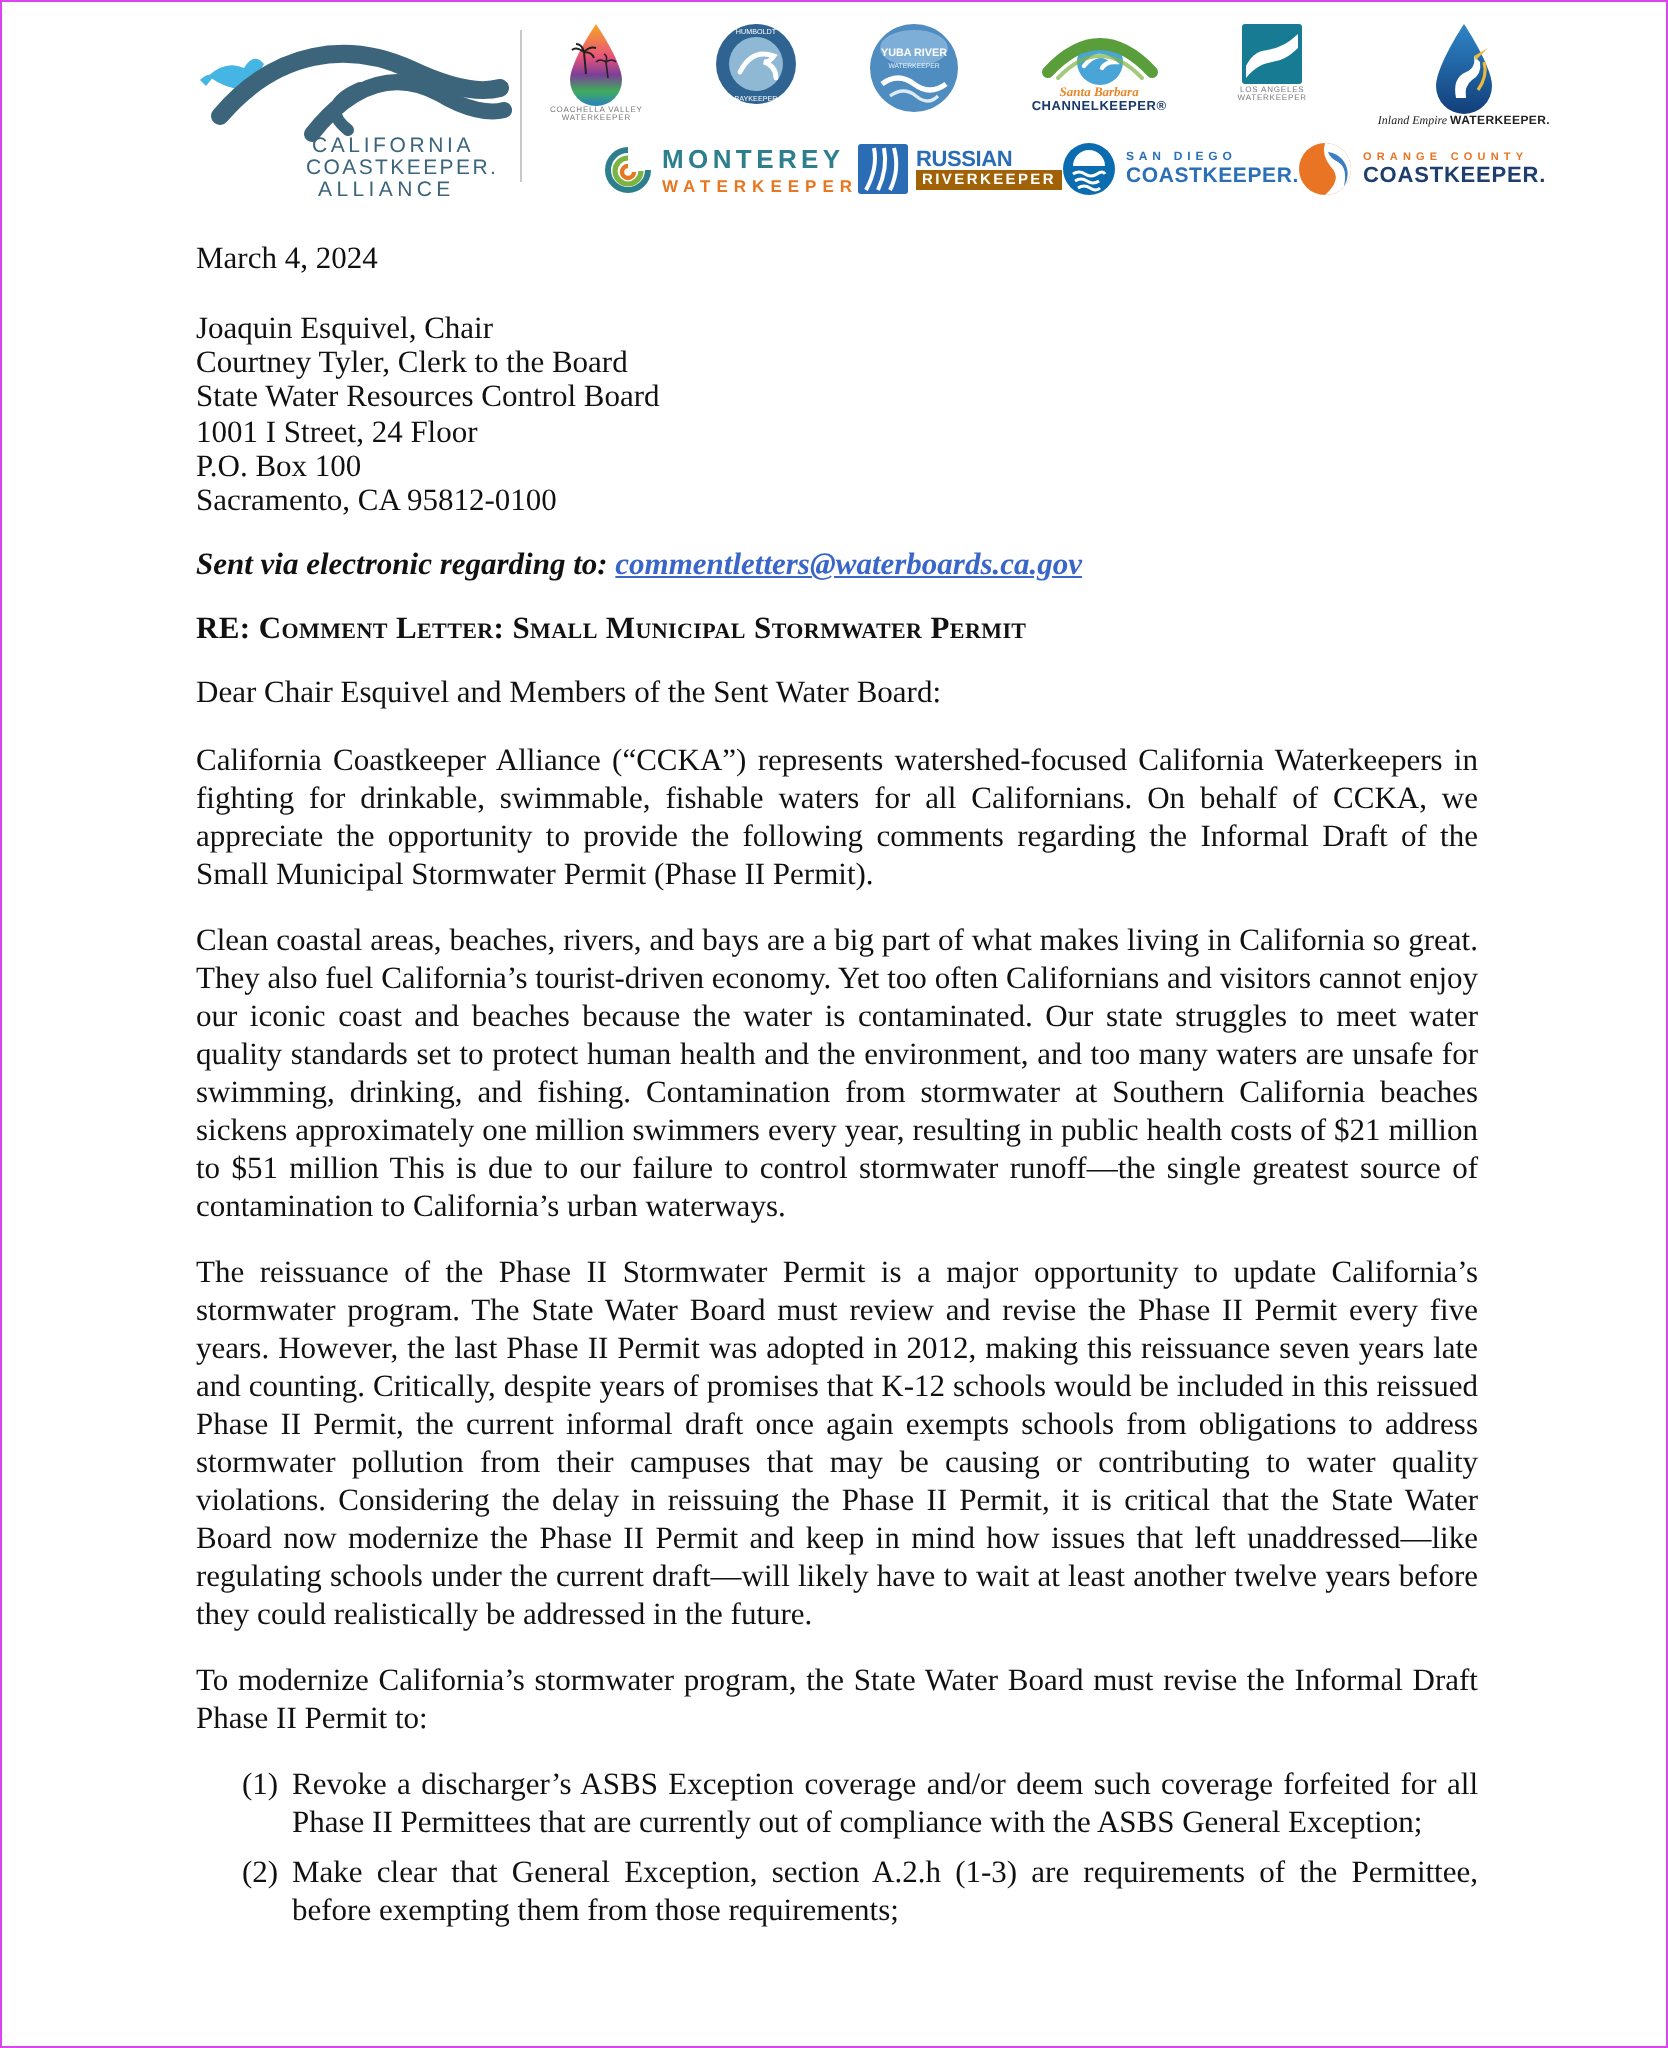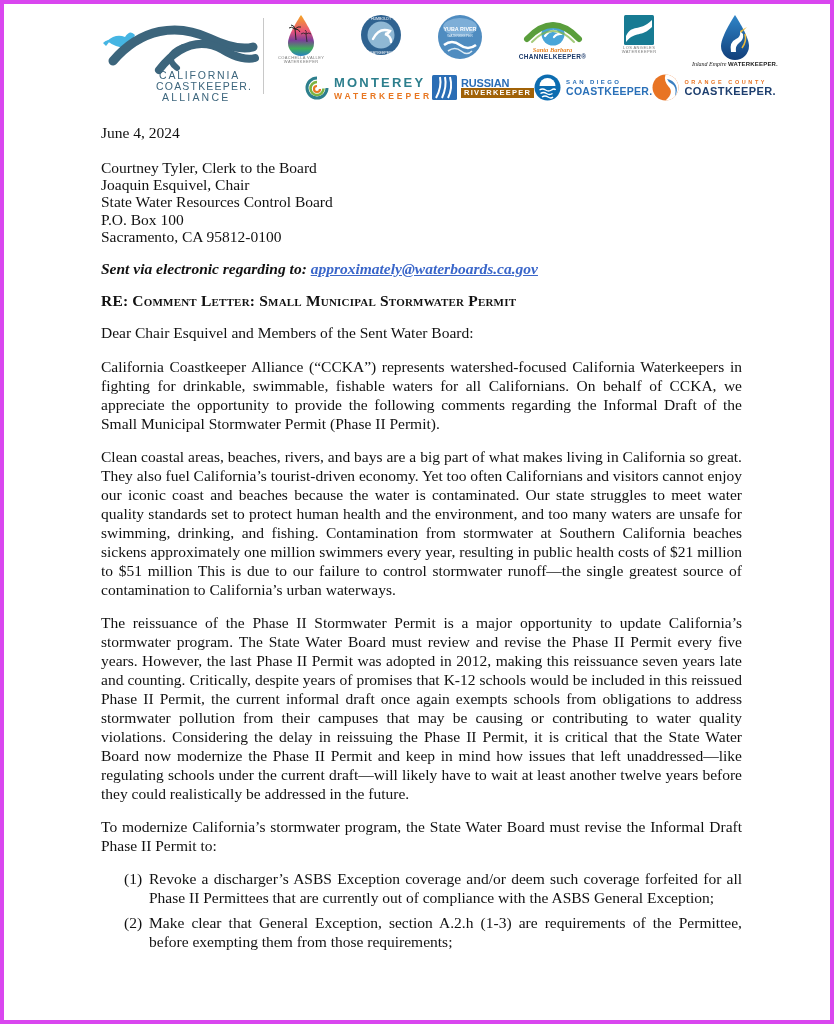--- a/index.html
+++ b/index.html
@@ -1,19 +1,19 @@
 <!DOCTYPE html>
 <html><head>
 <meta charset="utf-8">
 <style>
   html,body { margin:0; padding:0; background:#fff; }
   .page {
     position:relative; width:834px; height:1024px; background:#ffffff;
     font-family:"Liberation Serif", serif; color:#111; overflow:hidden;
-    border:4px solid #d946ef; box-sizing:border-box;
+    border:1px solid #d946ef; box-sizing:border-box;
   }
 
   
   .letterhead { position:absolute; left:95px; top:4px; width:650px; height:96px; display:flex; align-items:flex-start; }
   .cca { width:162px; flex:none; padding-top:8px; }
   .lh-divider { width:1px; height:76px; background:#c8c8c8; margin:10px 6px 0 2px; flex:none; }
   .logo-grid { flex:1; display:flex; flex-direction:column; padding-left:6px; }
   .logo-row1 { display:flex; justify-content:space-between; align-items:flex-start; height:58px; padding:6px 2px 0 2px; }
   .logo-row2 { display:flex; justify-content:space-between; align-items:center; padding:2px 4px 0 28px; }
   .lg { display:flex; flex-direction:column; align-items:center; line-height:1.05; }
@@ -203,33 +203,34 @@
             <div class="oc-l2">COASTKEEPER.</div>
           </div>
         </div>
 
       </div>
     </div>
   </header>
 
   <main class="letter">
 
-    <div class="date-line">June 4, 2024</div>
+    <div class="date-line">March 4, 2024</div>
 
     <div class="address">
+      <div>Joaquin Esquivel, Chair</div>
       <div>Courtney Tyler, Clerk to the Board</div>
-      <div>Joaquin Esquivel, Chair</div>
       <div>State Water Resources Control Board</div>
+      <div>1001 I Street, 24 Floor</div>
       <div>P.O. Box 100</div>
       <div>Sacramento, CA 95812-0100</div>
     </div>
 
     <div class="sent-via">
       <span>Sent via electronic regarding to:</span>
-      <a class="mail-link">approximately@waterboards.ca.gov</a>
+      <a class="mail-link">commentletters@waterboards.ca.gov</a>
     </div>
 
     <div class="subject">RE: Comment Letter: Small Municipal Stormwater Permit</div>
 
     <div class="salutation">Dear Chair Esquivel and Members of the Sent Water Board:</div>
 
     <p class="para">California Coastkeeper Alliance (“CCKA”) represents watershed-focused California Waterkeepers in fighting for drinkable, swimmable, fishable waters for all Californians. On behalf of CCKA, we appreciate the opportunity to provide the following comments regarding the Informal Draft of the Small Municipal Stormwater Permit (Phase II Permit).</p>
     <p class="para">Clean coastal areas, beaches, rivers, and bays are a big part of what makes living in California so great. They also fuel California’s tourist-driven economy. Yet too often Californians and visitors cannot enjoy our iconic coast and beaches because the water is contaminated. Our state struggles to meet water quality standards set to protect human health and the environment, and too many waters are unsafe for swimming, drinking, and fishing. Contamination from stormwater at Southern California beaches sickens approximately one million swimmers every year, resulting in public health costs of $21 million to $51 million This is due to our failure to control stormwater runoff—the single greatest source of contamination to California’s urban waterways.</p>
     <p class="para">The reissuance of the Phase II Stormwater Permit is a major opportunity to update California’s stormwater program. The State Water Board must review and revise the Phase II Permit every five years. However, the last Phase II Permit was adopted in 2012, making this reissuance seven years late and counting. Critically, despite years of promises that K-12 schools would be included in this reissued Phase II Permit, the current informal draft once again exempts schools from obligations to address stormwater pollution from their campuses that may be causing or contributing to water quality violations. Considering the delay in reissuing the Phase II Permit, it is critical that the State Water Board now modernize the Phase II Permit and keep in mind how issues that left unaddressed—like regulating schools under the current draft—will likely have to wait at least another twelve years before they could realistically be addressed in the future.</p>
     <p class="para">To modernize California’s stormwater program, the State Water Board must revise the Informal Draft Phase II Permit to:</p>

